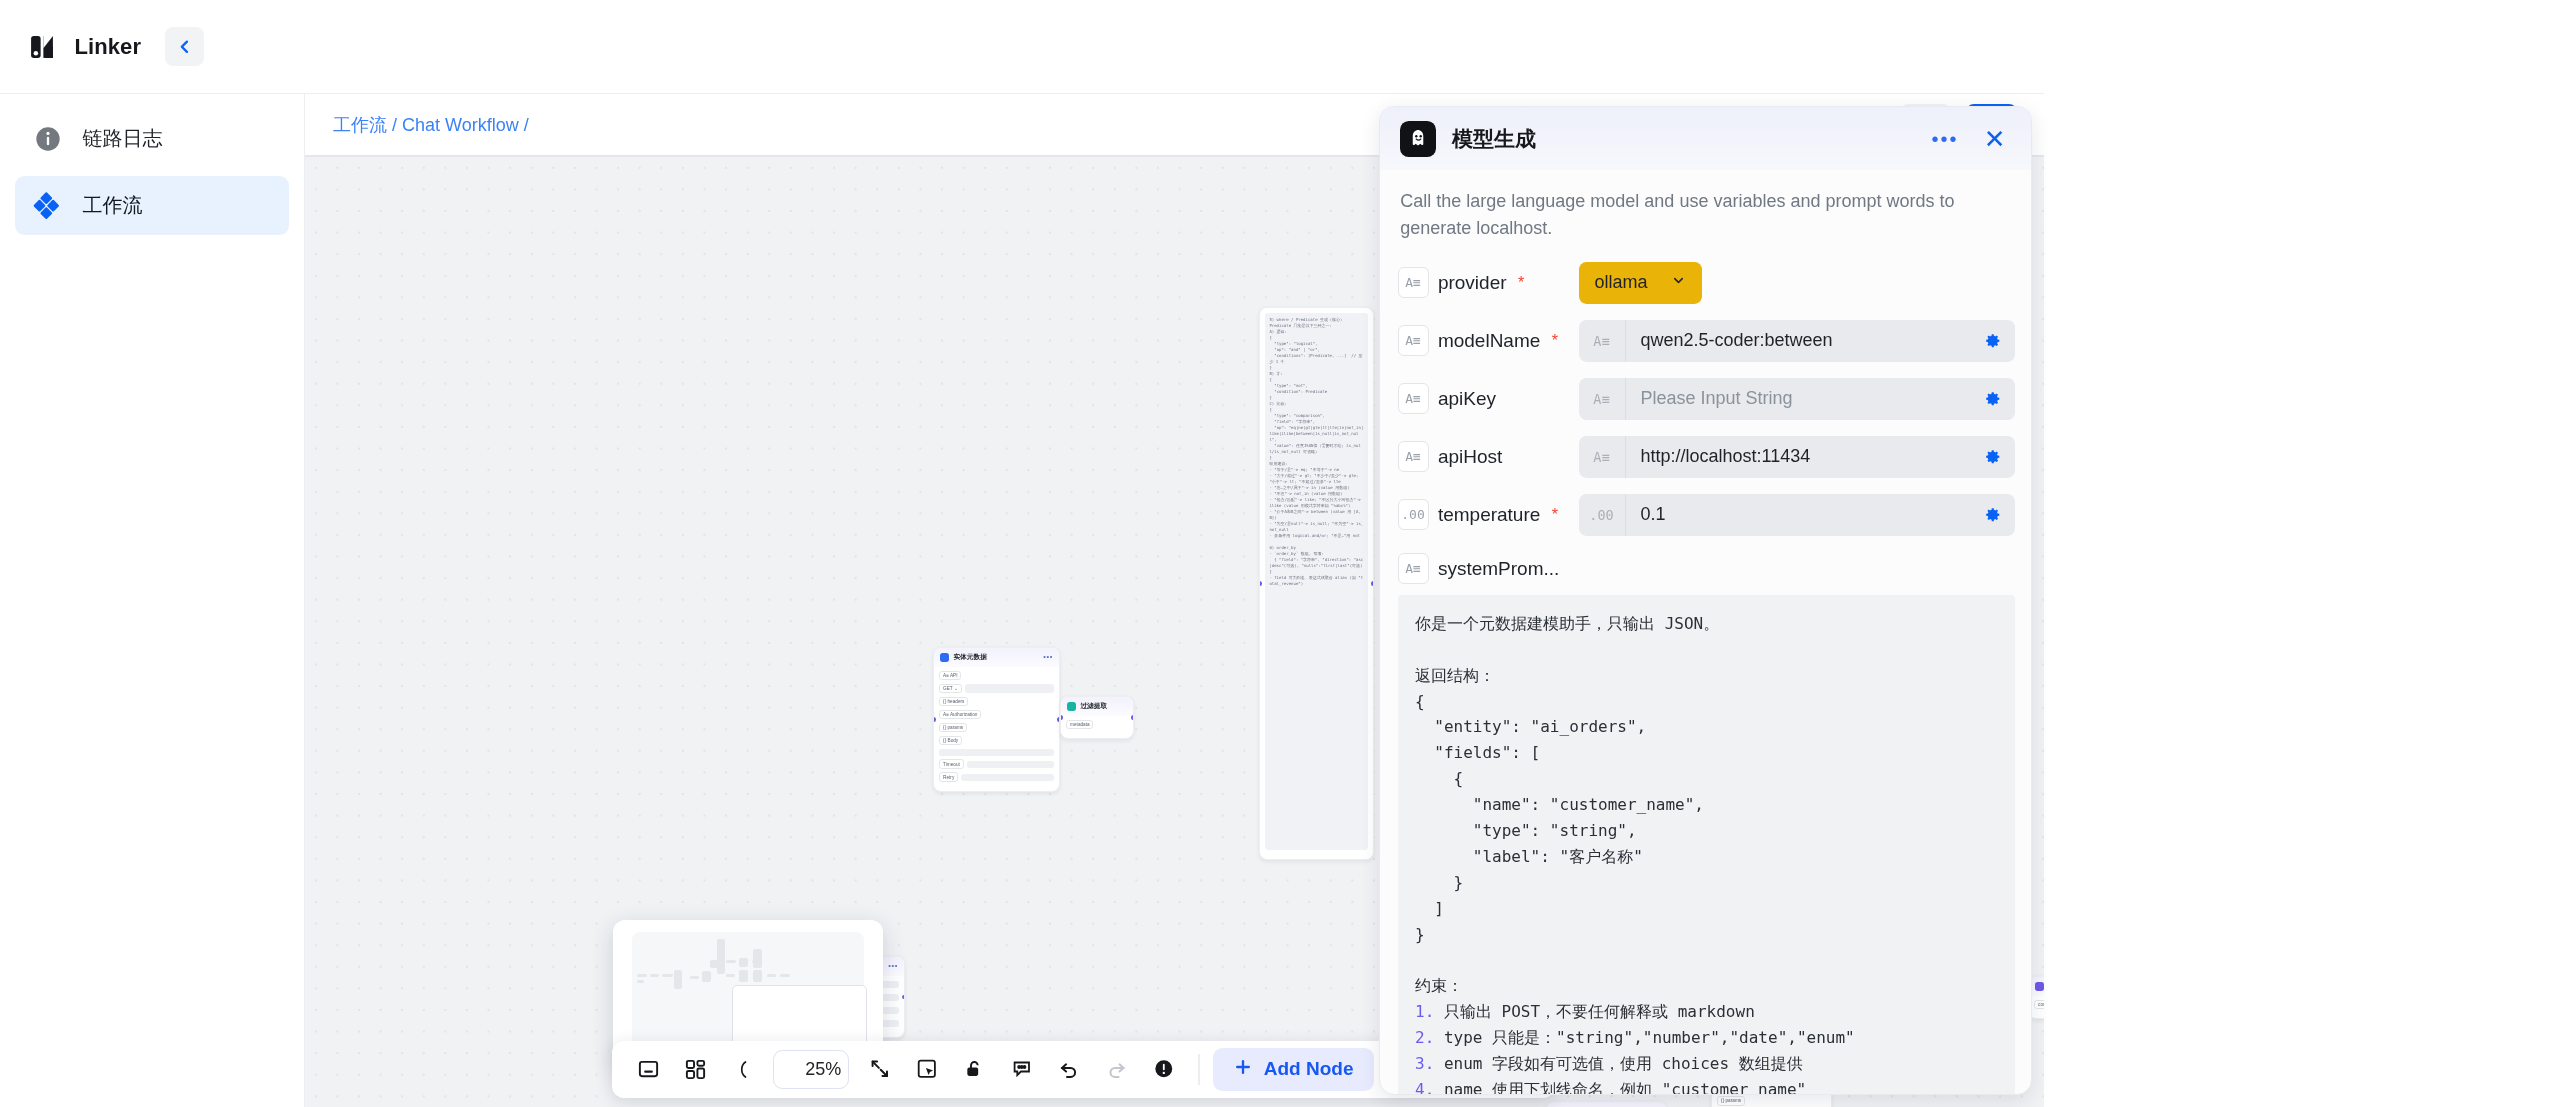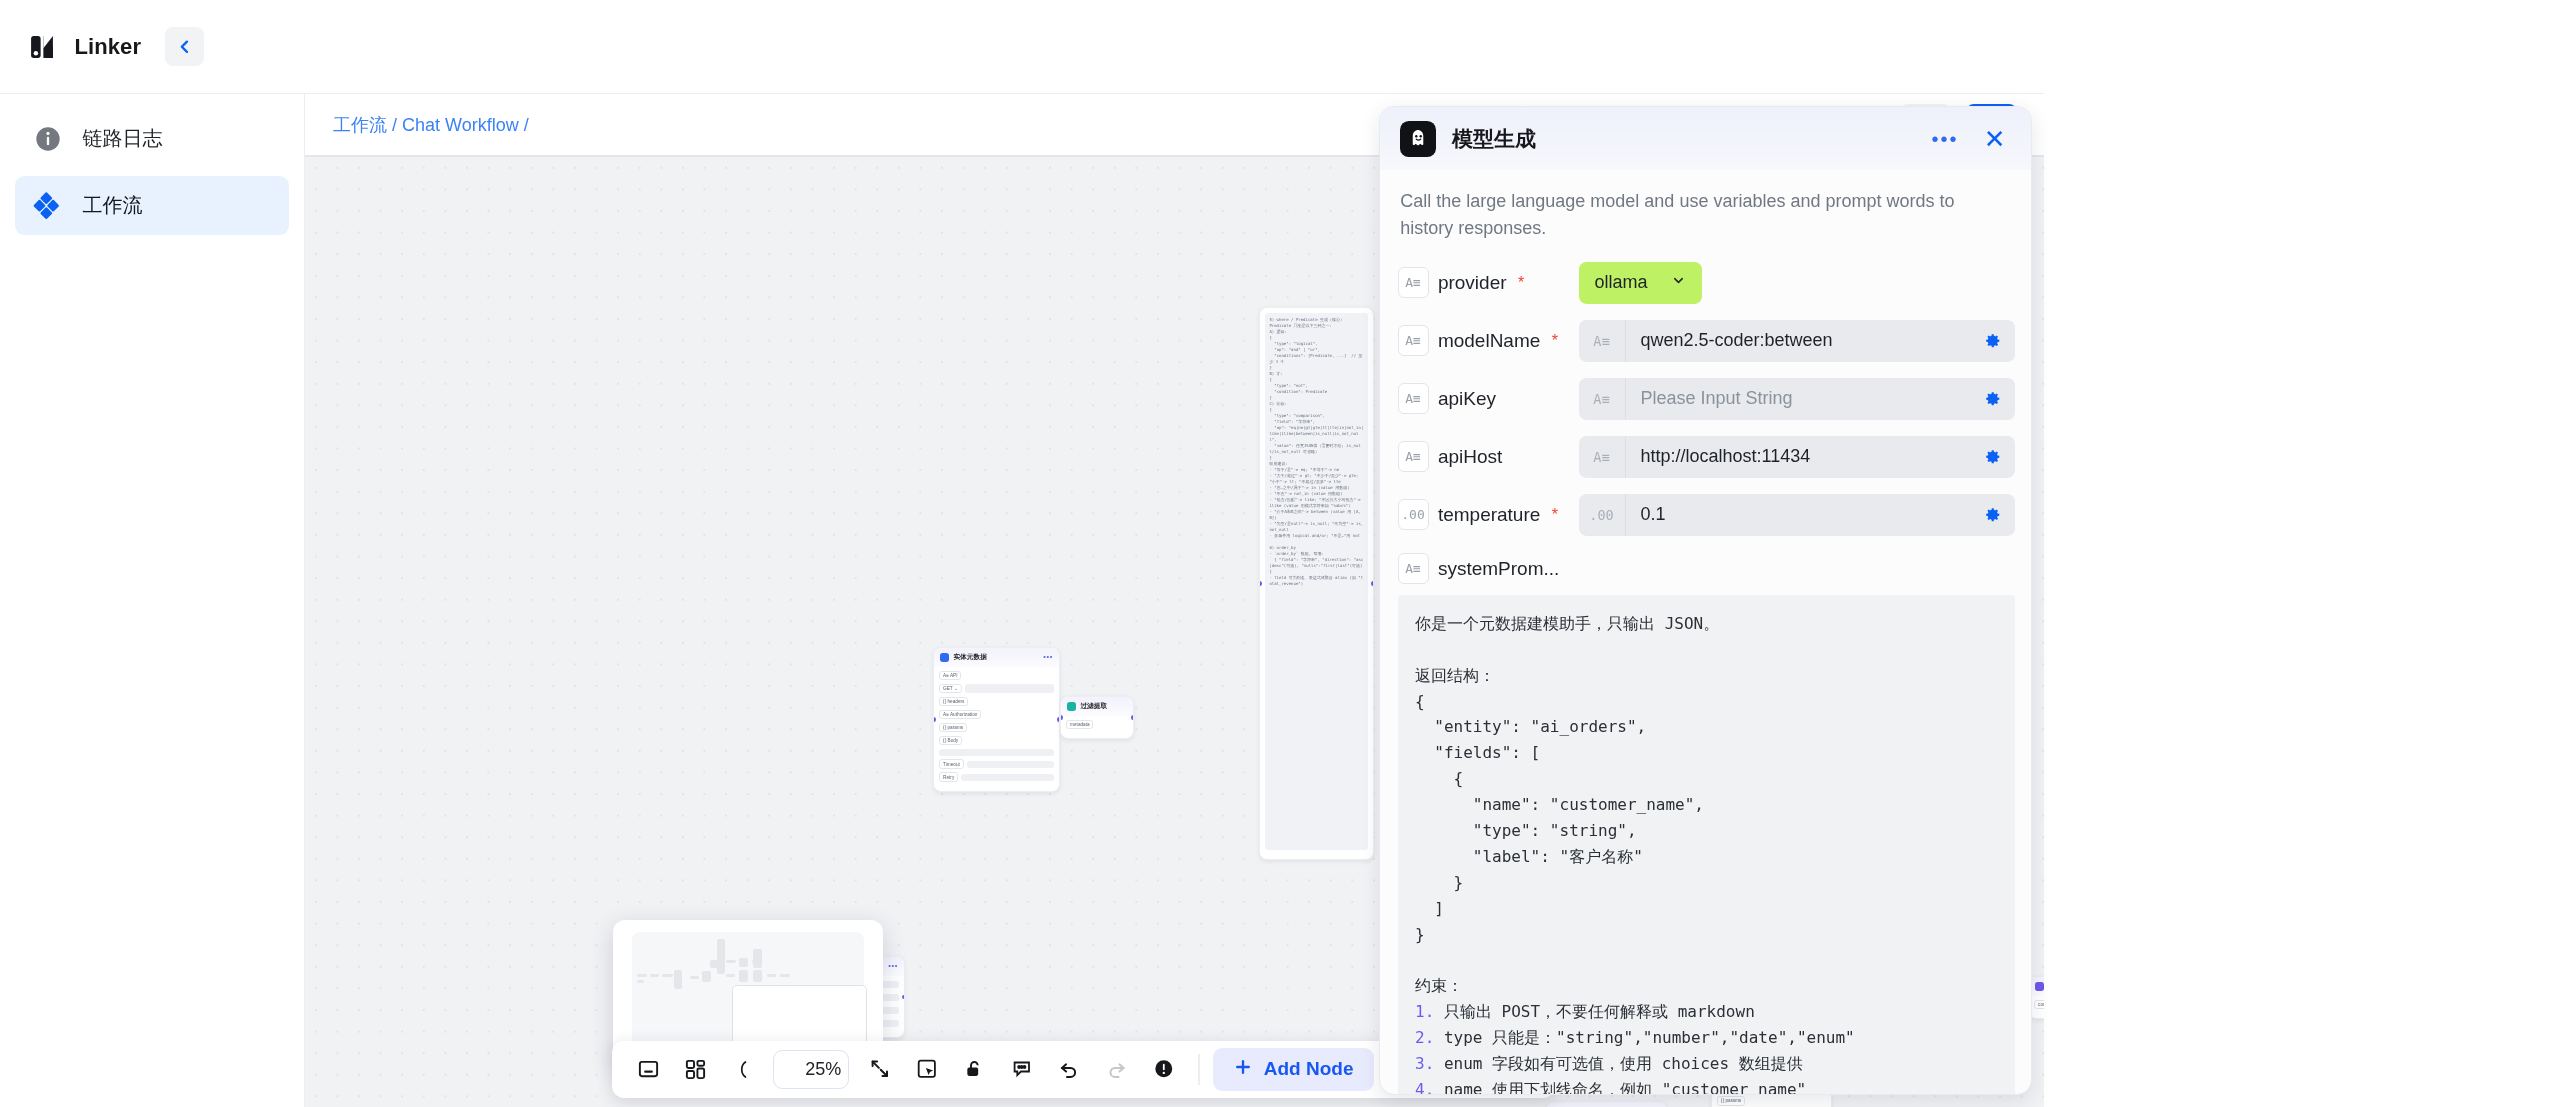--- a/index.html
+++ b/index.html
@@ -114,21 +114,21 @@
   .rp-desc { font-size:18px; line-height:1.5; color:#707883; padding:17.5px 10.8px 4px 2.7px; }
 
   .frow { display:flex; align-items:center; gap:0; margin-top:16px; }
   .flabel { width:181px; flex:0 0 181px; display:flex; align-items:center; gap:9.4px; }
   .ftag { width:31px; height:31px; flex:0 0 31px; border:1px solid #e3e5ea; border-radius:6px; background:#fff;
           display:flex; align-items:center; justify-content:center; font-size:13px; color:#9aa1ab;
           font-family:"DejaVu Sans Mono", monospace; }
   .flname { font-size:19px; color:#1f2329; white-space:nowrap; }
   .req { color:#f5402c; font-size:16px; margin-left:2px; }
 
-  .selectbox { height:42px; background:#bef264; border-radius:7.4px; display:flex; align-items:center; gap:23px;
+  .selectbox { height:42px; background:#eab308; border-radius:7.4px; display:flex; align-items:center; gap:23px;
                padding:0 16px; font-size:18px; color:#1f2329; cursor:pointer; }
   .inputwrap { flex:1; height:42px; background:#e9eaed; border-radius:7.4px; display:flex; align-items:center;
                overflow:hidden; }
   .in-tag { width:47px; flex:0 0 47px; display:flex; align-items:center; justify-content:center; font-size:13.5px;
             color:#aab0b9; font-family:"DejaVu Sans Mono", monospace; border-right:0.7px solid #dcdee2; height:100%;}
   .in-val { flex:1; font-size:18px; color:#1f2329; padding-left:15px; white-space:nowrap; overflow:hidden; }
   .in-val.ph { color:#8a929c; }
   .in-gear { width:45px; flex:0 0 45px; display:flex; align-items:center; justify-content:center; cursor:pointer; }
 
   .fcol { margin-top:17.5px; }
@@ -778,21 +778,21 @@
             <path d="M9.6 12.6 q2.4 2.1 4.8 0" fill="none" stroke="#111216" stroke-width="1.25" stroke-linecap="round"></path>
           </svg>
         </div>
         <div class="rp-title">模型生成</div>
         <div class="sp"></div>
         <div class="rp-more">•••</div>
         <div class="rp-close">✕</div>
       </div>
 
       <div class="rp-body">
-        <div class="rp-desc">Call the large language model and use variables and prompt words to history responses.</div>
+        <div class="rp-desc">Call the large language model and use variables and prompt words to generate localhost.</div>
 
         <div class="frow">
           <div class="flabel">
             <span class="ftag">A≡</span>
             <span class="flname">provider</span>
             <span class="req">*</span>
           </div>
           <div class="selectbox">
             <span>ollama</span>
             <span>

